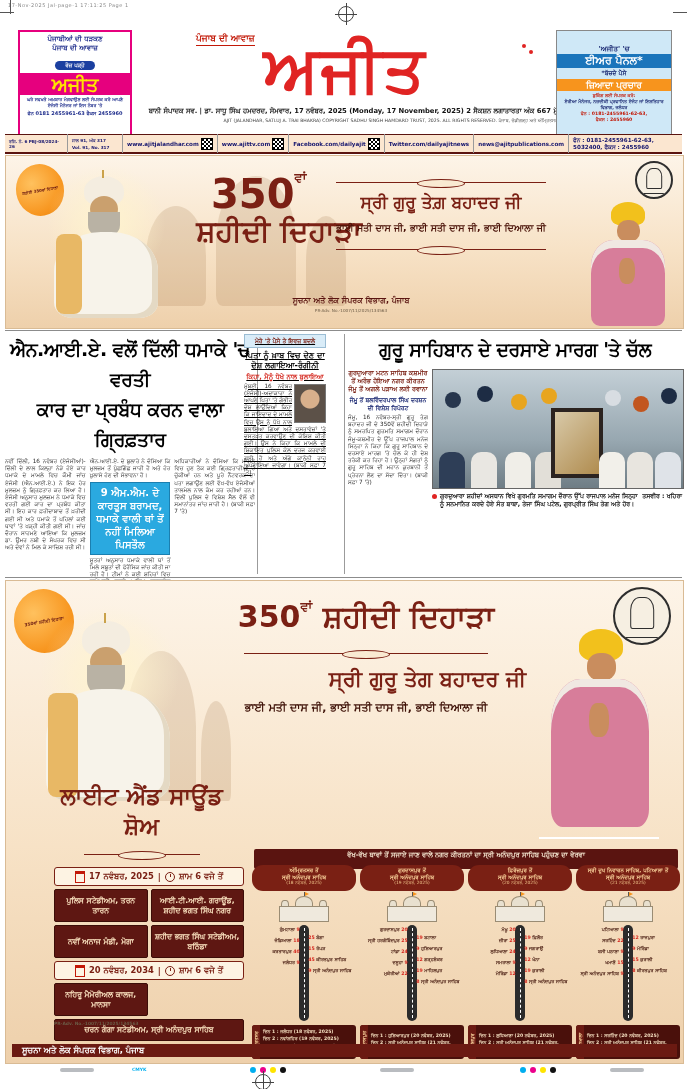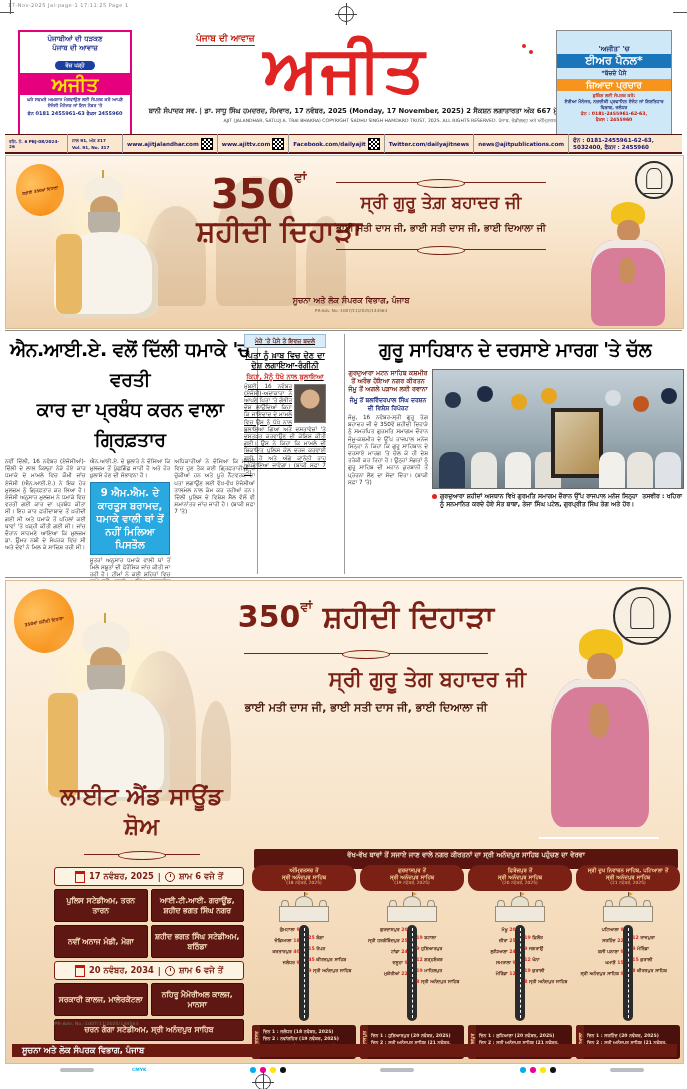--- a/index.html
+++ b/index.html
@@ -401,21 +401,20 @@
         <div class="sch-cell">ਸ਼ਹੀਦ ਭਗਤ ਸਿੰਘ ਸਟੇਡੀਅਮ, ਬਠਿੰਡਾ</div>
       </div>
       <div class="sch-h">
         <span class="ic-cal"></span>
         <span>20 ਨਵੰਬਰ, 2034</span>
           <span>|</span>
         <span class="ic-clk"></span>
         <span>ਸ਼ਾਮ 6 ਵਜੇ ਤੋਂ</span>
       </div>
       <div class="sch-grid">
-        <div class="sch-cell">ਸਰਕਾਰੀ ਕਾਲਜ, ਮਾਲੇਰਕੋਟਲਾ</div>
         <div class="sch-cell">ਨਹਿਰੂ ਮੈਮੋਰੀਅਲ ਕਾਲਜ, ਮਾਨਸਾ</div>
         <div class="sch-cell full">ਚਰਨ ਗੰਗਾ ਸਟੇਡੀਅਮ, ਸ੍ਰੀ ਅਨੰਦਪੁਰ ਸਾਹਿਬ</div>
       </div>
     </div>
 
     <div class="abs routes">
       <div class="rcol">
         <div class="rbadge">
           <div class="rb1">ਅੰਮ੍ਰਿਤਸਰ ਤੋਂ</div>
           <div class="rb1">ਸ੍ਰੀ ਅਨੰਦਪੁਰ ਸਾਹਿਬ</div>

